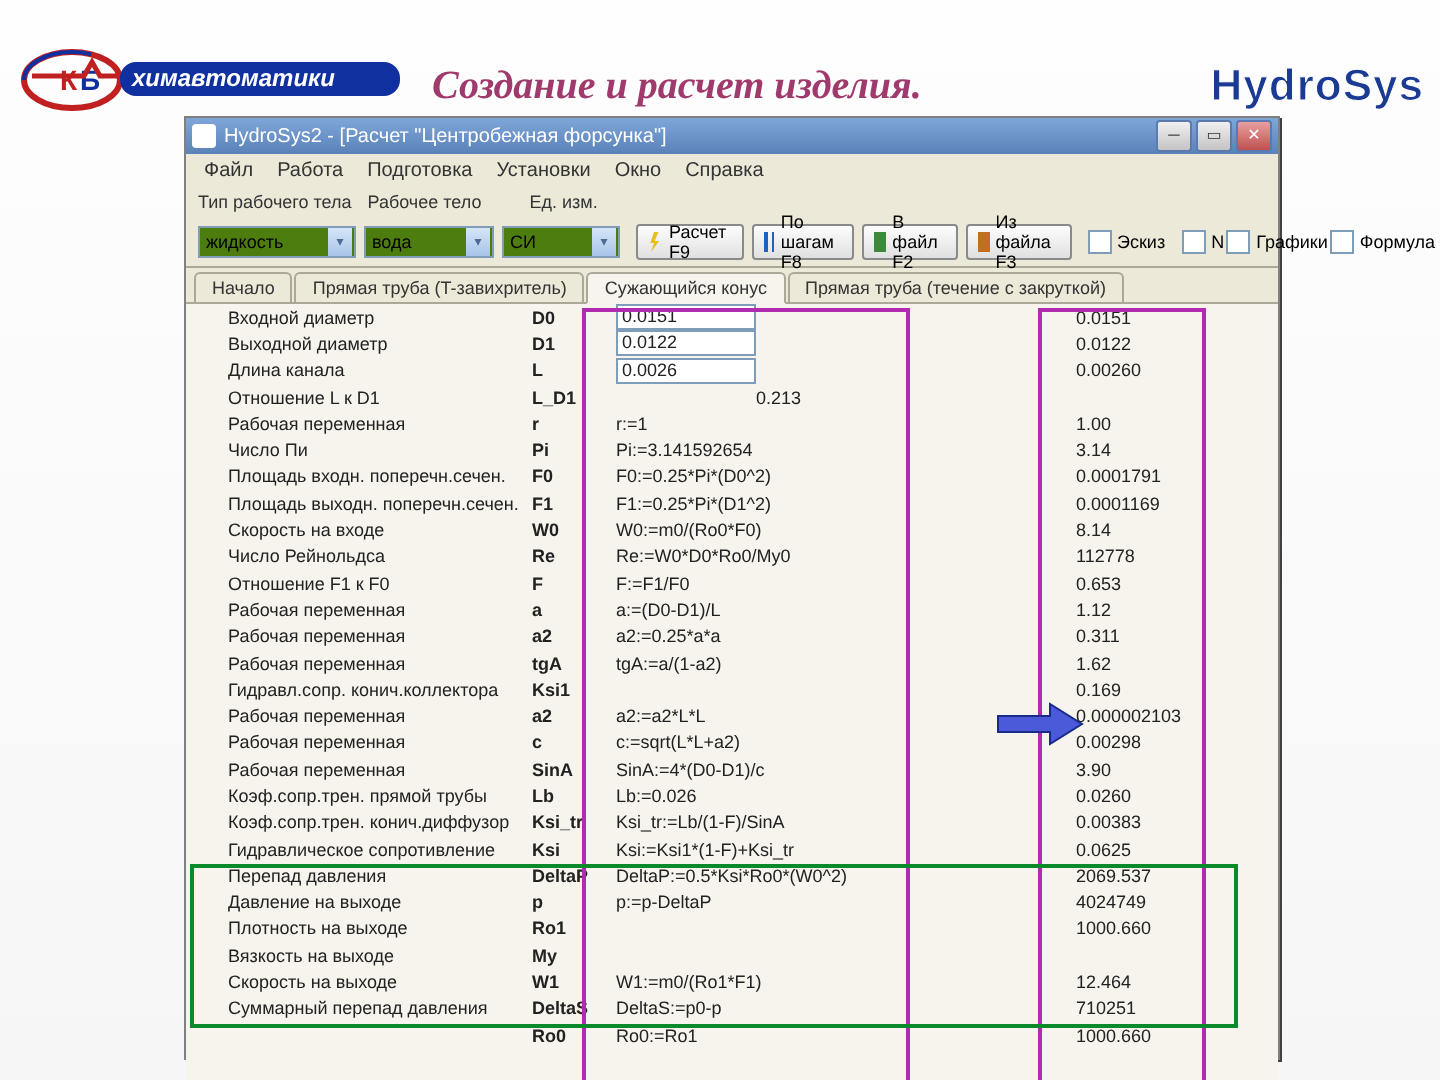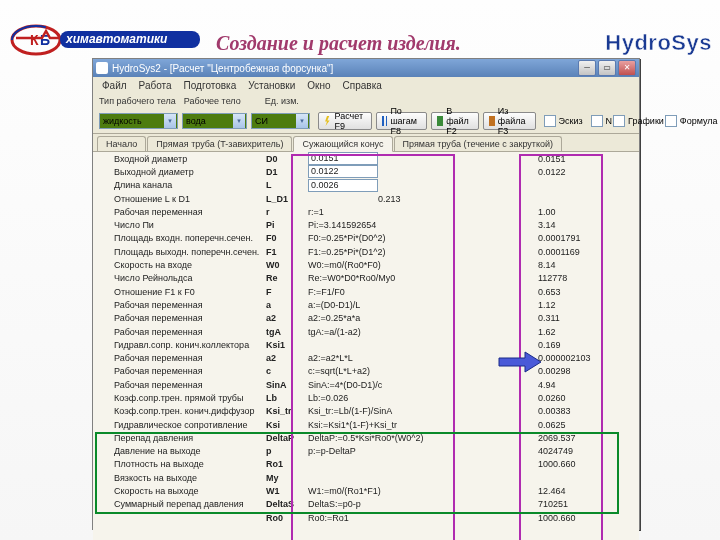--- a/index.html
+++ b/index.html
@@ -137,20 +137,21 @@
           <div class="row">
             <span class="c1">Выходной диаметр</span>
             <span class="c2">D1</span>
             <span class="c3"><span class="inp">0.0122</span></span>
             <span class="c4">0.0122</span>
           </div>
           <div class="row">
             <span class="c1">Длина канала</span>
             <span class="c2">L</span>
             <span class="c3"><span class="inp">0.0026</span></span>
+            <span class="c4">0.00260</span>
           </div>
           <div class="row">
             <span class="c1">Отношение L к D1</span>
             <span class="c2">L_D1</span>
             <span class="c4">0.213</span>
           </div>
           <div class="row">
             <span class="c1">Рабочая переменная</span>
             <span class="c2">r</span>
             <span class="c3"><span>r:=1</span></span>
@@ -225,21 +226,21 @@
           <div class="row">
             <span class="c1">Рабочая переменная</span>
             <span class="c2">c</span>
             <span class="c3"><span>c:=sqrt(L*L+a2)</span></span>
             <span class="c4">0.00298</span>
           </div>
           <div class="row">
             <span class="c1">Рабочая переменная</span>
             <span class="c2">SinA</span>
             <span class="c3"><span>SinA:=4*(D0-D1)/c</span></span>
-            <span class="c4">4.94</span>
+            <span class="c4">3.90</span>
           </div>
           <div class="row">
             <span class="c1">Коэф.сопр.трен. прямой трубы</span>
             <span class="c2">Lb</span>
             <span class="c3"><span>Lb:=0.026</span></span>
             <span class="c4">0.0260</span>
           </div>
           <div class="row">
             <span class="c1">Коэф.сопр.трен. конич.диффузор</span>
             <span class="c2">Ksi_tr</span>

